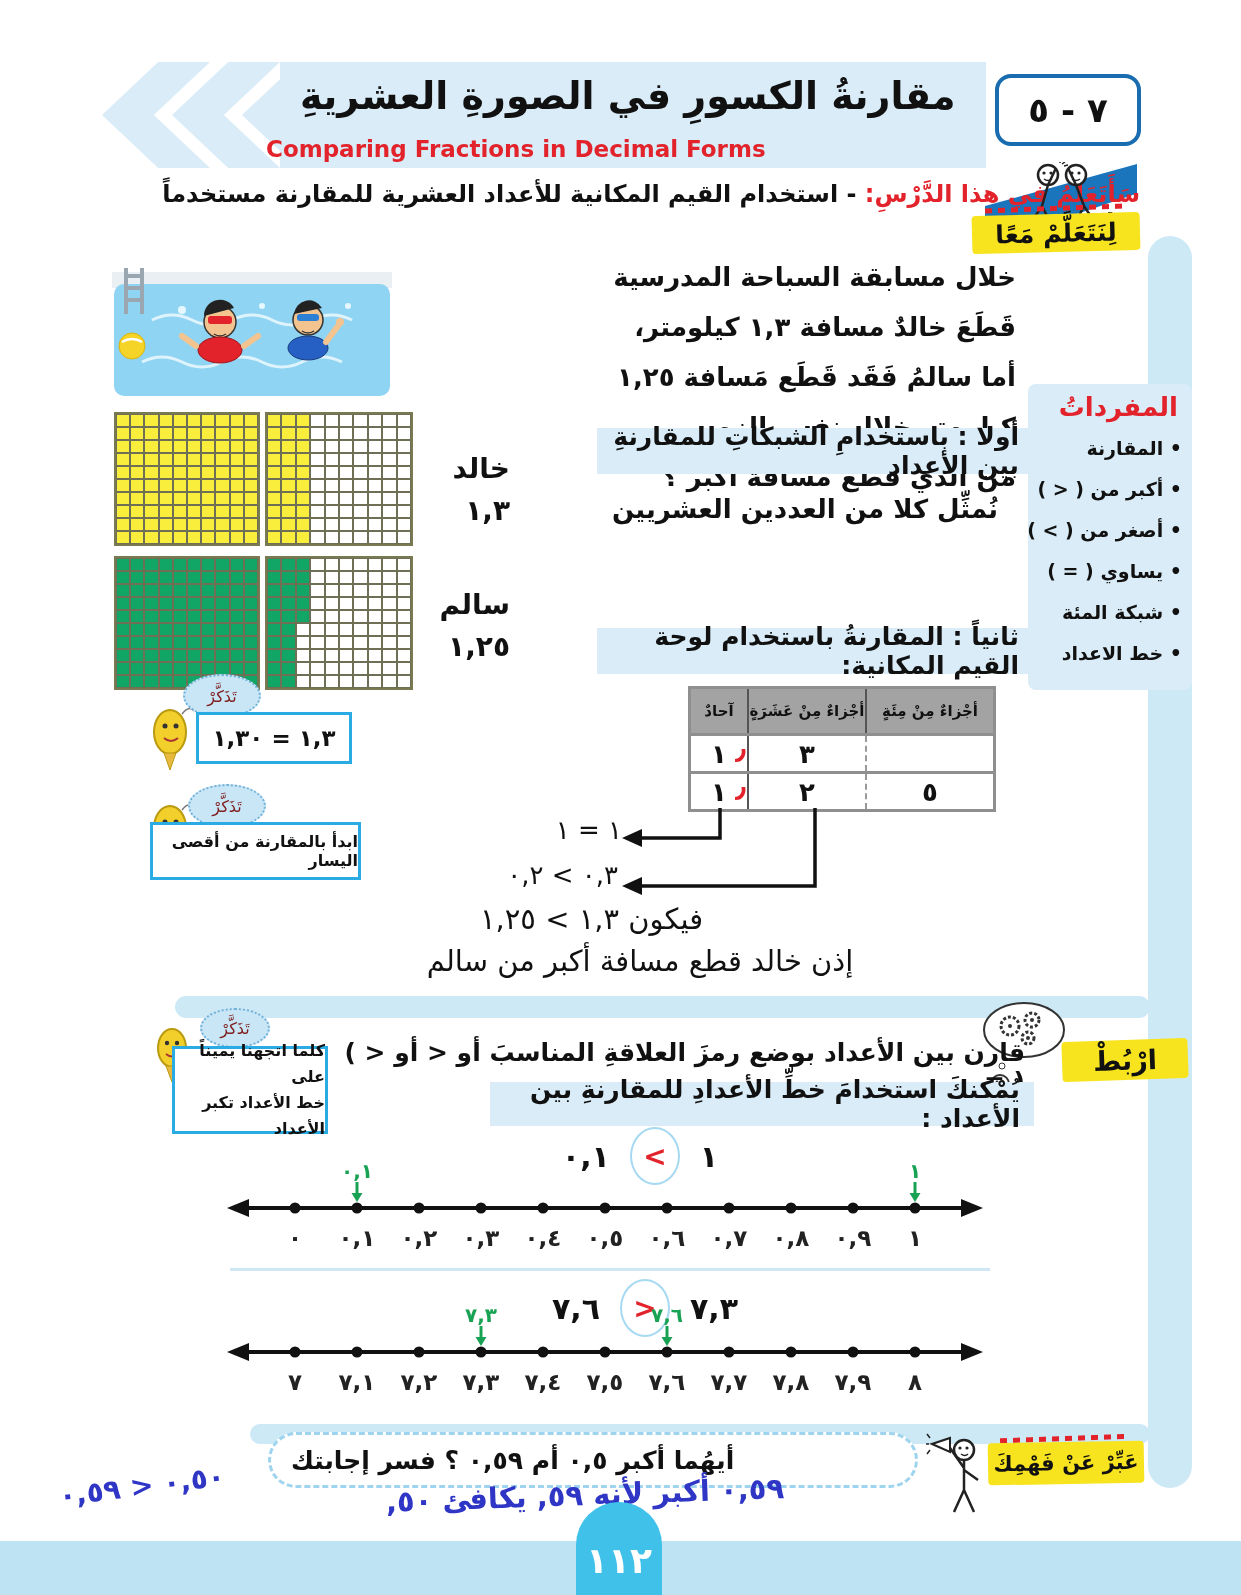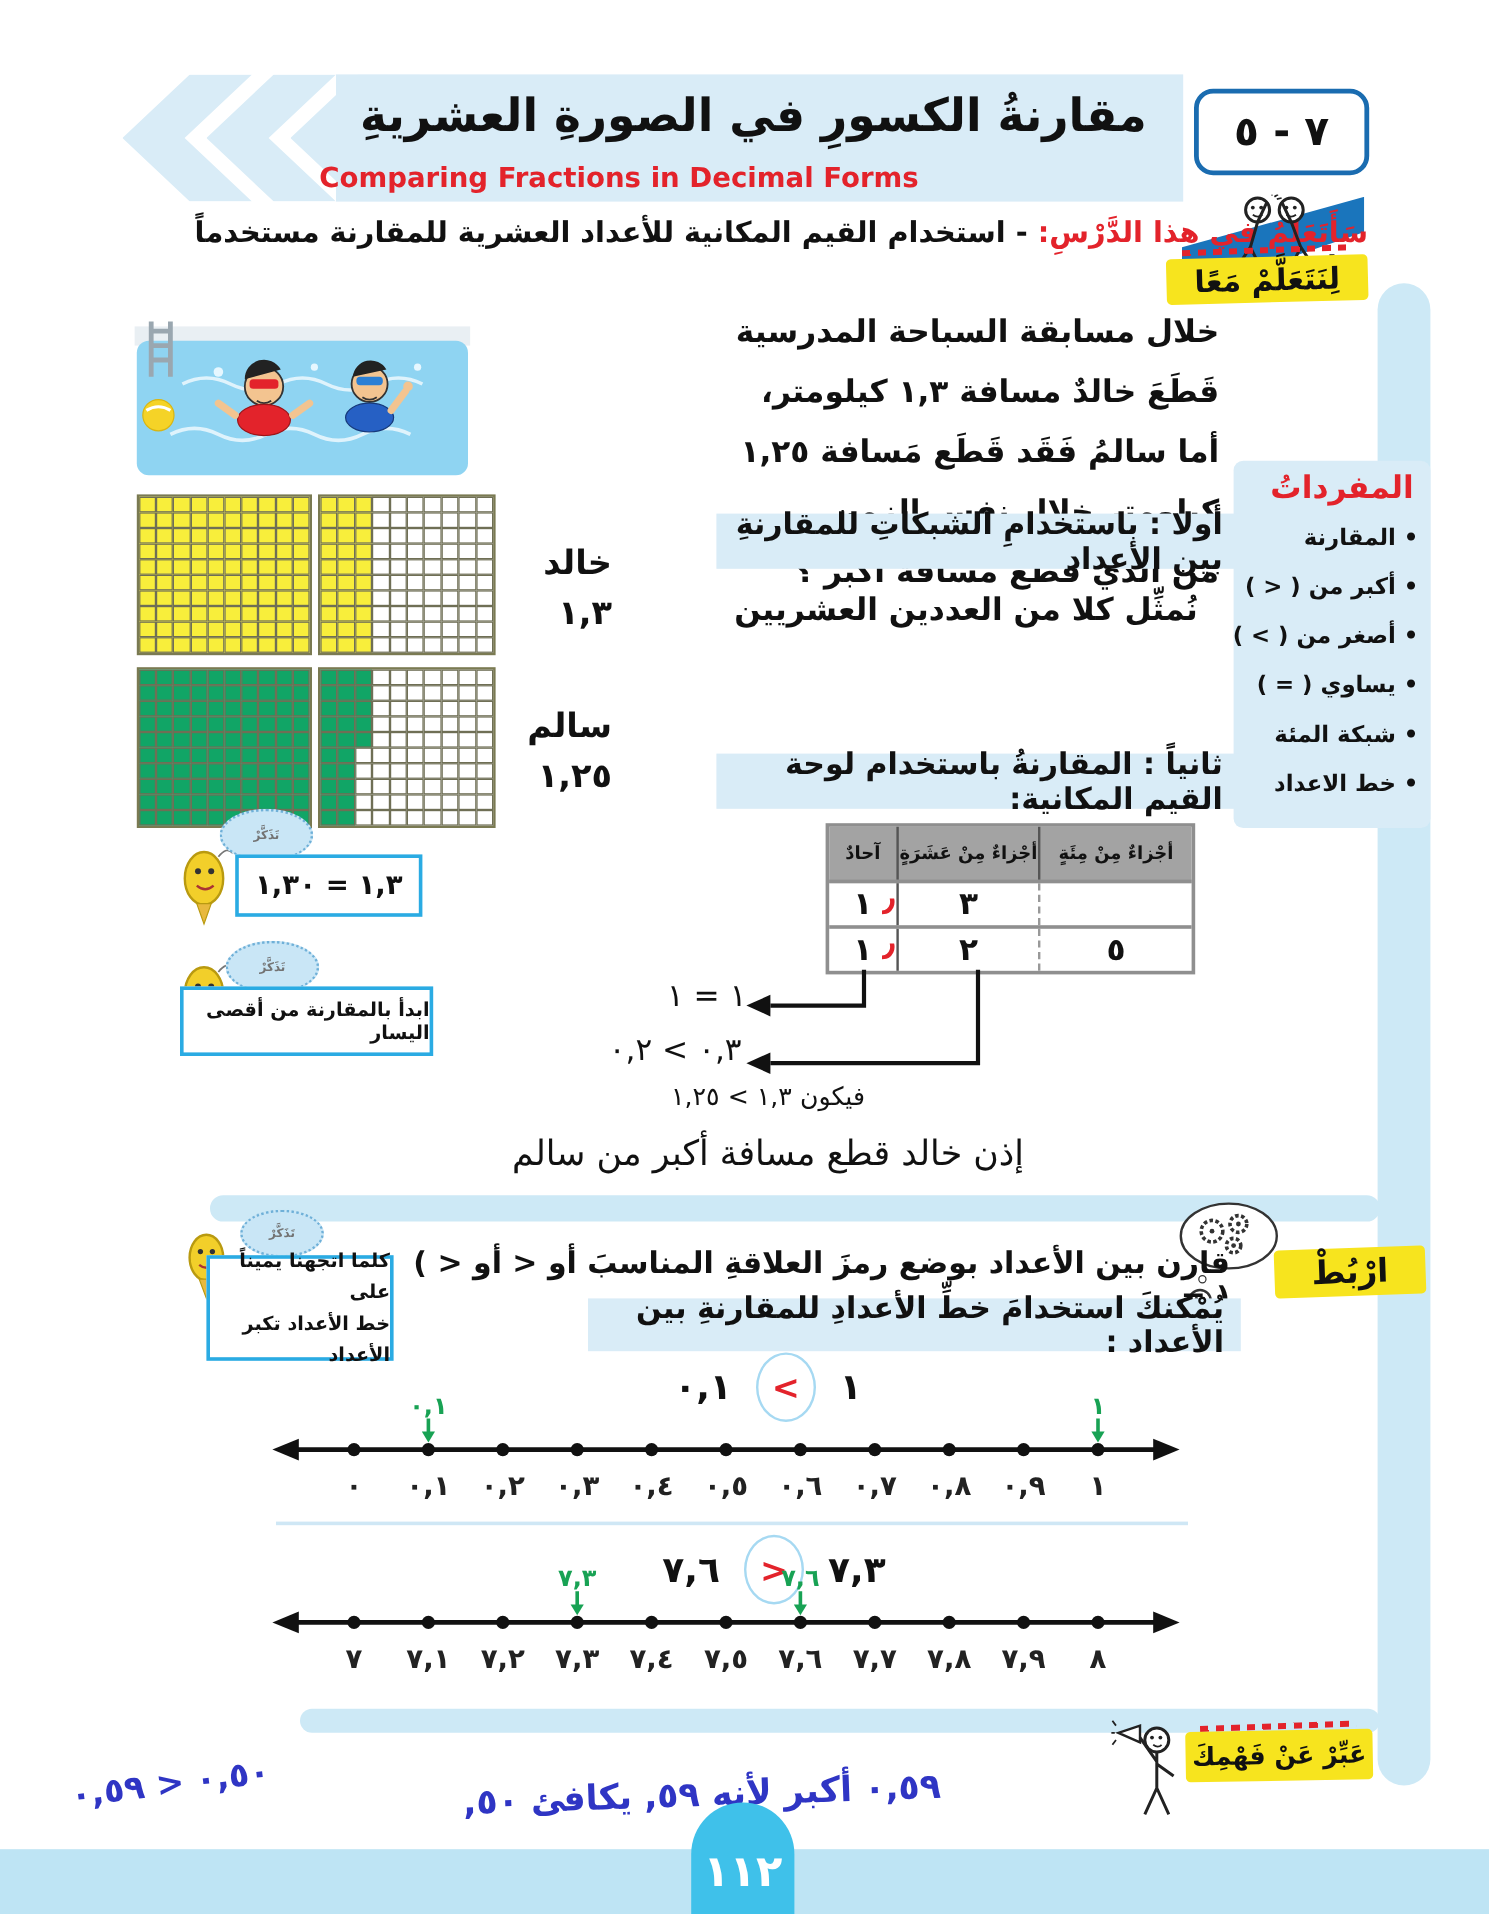--- a/index.html
+++ b/index.html
@@ -55,30 +55,30 @@
   .pv-body>div{display:flex;align-items:center;justify-content:center;font-size:26px;font-weight:bold}
   .pv-body2{border-top:3px solid #8f8f8f}
   .pv-ones{width:56px;border-right:2px solid #555}
   .pv-tenths{width:116px;border-right:2px dashed #999}
   .pv-head .pv-tenths{border-right-style:solid;border-right-color:#555}
   .pv-hundredths{flex:1}
   .pv-comma{position:absolute;color:#e3232b;font-size:30px;font-weight:bold;left:44px}
   .expr{font-weight:normal}
   #cmp-ones{left:530px;top:815px;width:92px;font-size:26px;text-align:right}
   #cmp-tenths{left:448px;top:860px;width:170px;font-size:26px;text-align:right}
-  #conclusion1{left:480px;top:902px;width:320px;font-size:21px;text-align:center}
+  #conclusion1{left:480px;top:902px;width:320px;font-size:29px;text-align:left}
   #conclusion2{left:420px;top:944px;width:440px;font-size:29px;text-align:center}
   
   .rem-box{background:#fff;border:3px solid #2aabe3;display:flex;flex-direction:column;
            align-items:center;justify-content:center;font-weight:bold}
   #rem1-box{left:196px;top:712px;width:150px;height:46px;font-size:23px}
   #rem2-box{left:150px;top:822px;width:205px;height:52px;font-size:16px}
   #rem3-box{left:172px;top:1046px;width:150px;height:82px;font-size:16px;line-height:26px}
   .rem-cloud{background:#c9e6f6;border:2px dotted #6fb0d8;border-radius:50%;display:flex;
-             align-items:center;justify-content:center;color:#737373;font-size:10px;font-weight:bold}
+             align-items:center;justify-content:center;color:#7f1d1d;font-size:16px;font-weight:normal}
   #rem1-cloud{left:183px;top:674px;width:74px;height:40px}
   #rem2-cloud{left:188px;top:784px;width:74px;height:40px}
   #rem3-cloud{left:200px;top:1008px;width:66px;height:36px}
   
   #learn-bottom-band{left:175px;top:996px;width:975px;height:22px;background:#cde9f6;border-radius:11px}
   #connect-label{left:1062px;top:1040px;width:126px;height:40px;font-size:27px;transform:rotate(-2deg)}
   #connect-instruction{left:335px;top:1038px;width:690px;font-size:25px;font-weight:bold;text-align:right}
   #connect-subheading{left:490px;top:1082px;width:530px;height:44px}
   .cmp-row{display:flex;direction:ltr;align-items:center;justify-content:center;gap:20px;
            font-size:30px;font-weight:bold}
@@ -794,19 +794,20 @@
       <circle cx="34" cy="20" r="1.6" fill="#222"></circle>
         <circle cx="41" cy="20" r="1.6" fill="#222"></circle>
       <path d="M35 26 q4 3 7 0" stroke="#222" stroke-width="1.5" fill="none"></path>
       <polygon points="6,16 24,24 24,10" fill="#fff" stroke="#222" stroke-width="2"></polygon>
       <path d="M4 10 l-3 -4 M3 16 l-3 0 M4 22 l-3 4" stroke="#222" stroke-width="1.5"></path>
       <path d="M38 32 L38 62 M38 40 L24 20 M38 42 L52 52 M38 62 L28 84 M38 62 L48 84" stroke="#222" stroke-width="2.5" fill="none"></path>
     </svg>
   </div>
   <div class="abs red-dashes" id="express-dashes"></div>
   <div class="abs hl-yellow" id="express-label">عَبِّرْ عَنْ فَهْمِكَ</div>
+  <div class="abs" id="question-box">أيهُما أكبر ٠,٥  أم  ٠,٥٩  ؟ فسر إجابتك</div>
   <div class="abs handwriting" id="hand-main">٠,٥٩ أكبر لأنه ٥٩, يكافئ ٥٠,</div>
   <div class="abs handwriting" id="hand-side">٠,٥٠ &lt; ٠,٥٩</div>
 
   <div class="abs" id="footer-band"></div>
   <div class="abs" id="page-tab">١١٢</div>
 
 </div>
 
 </body></html>

